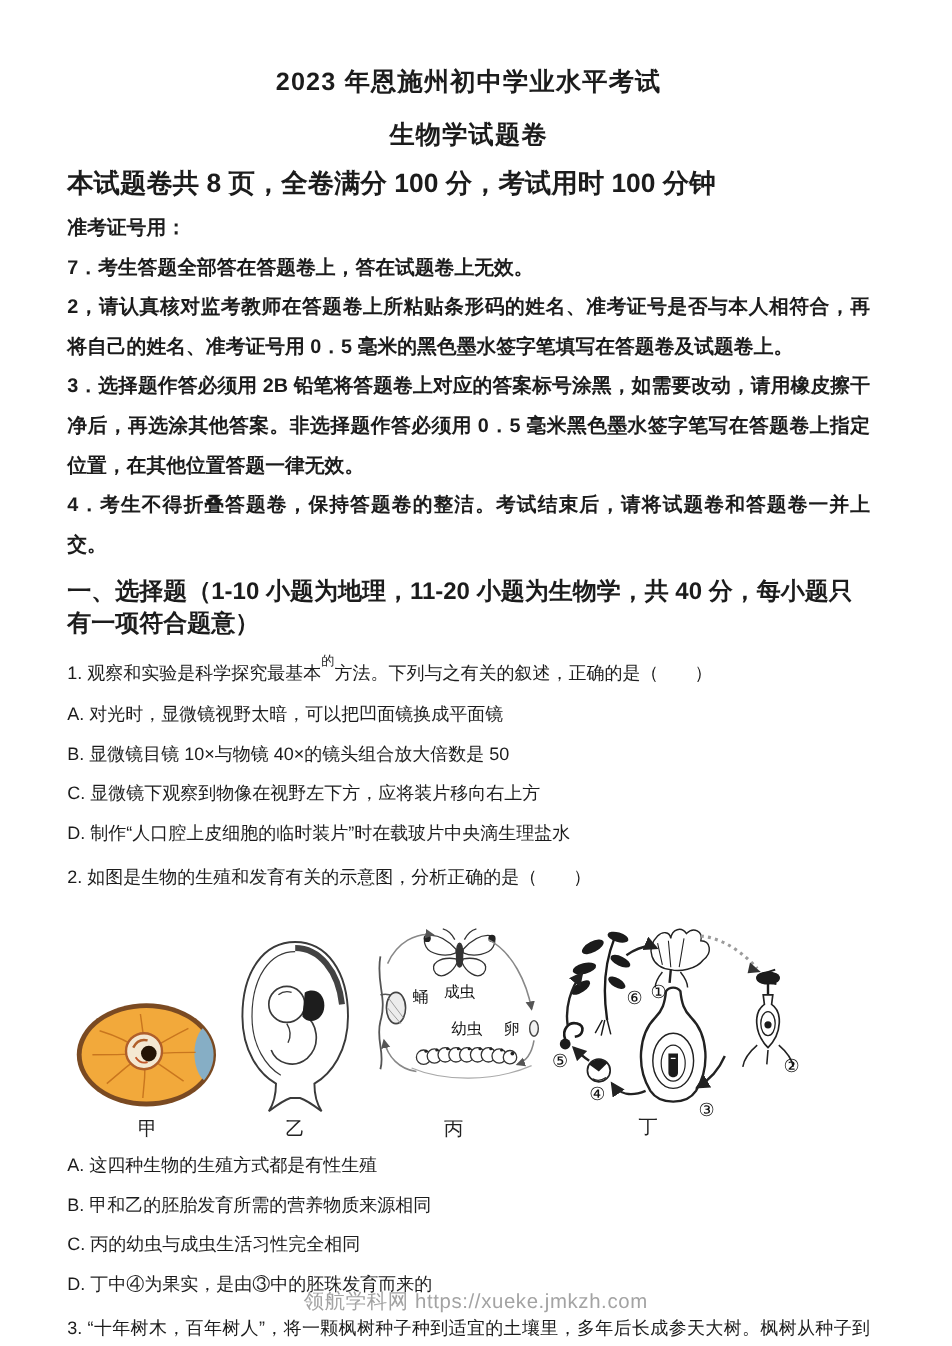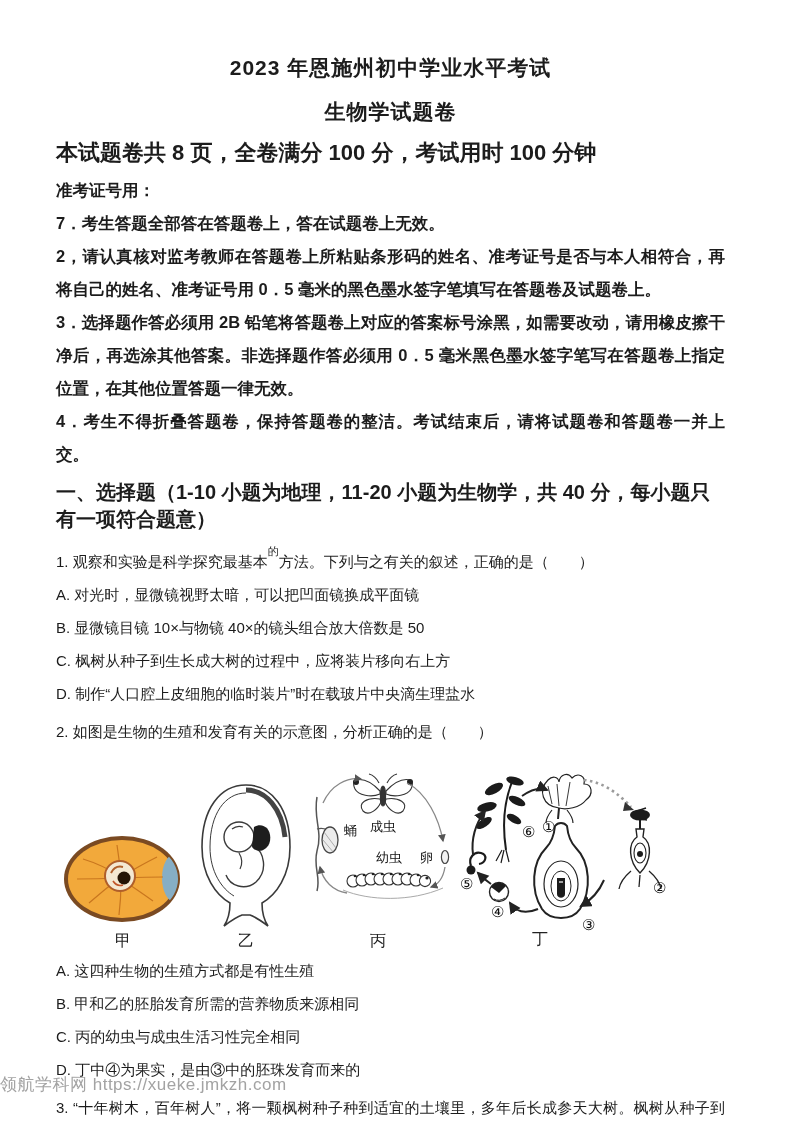--- a/index.html
+++ b/index.html
@@ -15,21 +15,21 @@
   .q-text .ins{font-size:11px;position:relative;top:-6px;}
   .opt{font-size:15px;margin:0 0 14px 0;}
   .figure-row{display:flex;align-items:flex-end;height:196px;margin:2px 0 10px 0;}
   .fig-col{display:flex;flex-direction:column;align-items:center;justify-content:flex-end;}
   .fig-label{font-size:16px;color:#222;margin-top:2px;text-align:center;}
   .col-jia{width:134px;}
   .col-yi{width:112px;}
   .col-bing{width:152px;}
   .col-ding{width:258px;align-items:flex-start;}
   svg{display:block;}
-  .watermark{position:absolute;left:0;right:0;bottom:26px;text-align:left;
+  .watermark{position:absolute;left:0;right:0;bottom:26px;text-align:center;
              font-size:17px;color:#a3a3a3;letter-spacing:0.5px;}
 </style>
 </head>
 <body>
 
 <div class="page">
 
   <h1 class="title">2023 年恩施州初中学业水平考试</h1>
   <h2 class="title subtitle">生物学试题卷</h2>
   <p class="info">本试题卷共 8 页，全卷满分 100 分，考试用时 100 分钟</p>
@@ -41,21 +41,21 @@
     <p>3．选择题作答必须用 2B 铅笔将答题卷上对应的答案标号涂黑，如需要改动，请用橡皮擦干净后，再选涂其他答案。非选择题作答必须用 0．5 毫米黑色墨水签字笔写在答题卷上指定位置，在其他位置答题一律无效。</p>
     <p>4．考生不得折叠答题卷，保持答题卷的整洁。考试结束后，请将试题卷和答题卷一并上交。</p>
   </div>
 
   <p class="section-heading">一、选择题（1-10 小题为地理，11-20 小题为生物学，共 40 分，每小题只有一项符合题意）</p>
 
   <div>
     <p class="q-text"><span>1. 观察和实验是科学探究最基本</span><sup class="ins">的</sup><span>方法。下列与之有关的叙述，正确的是（　　）</span></p>
     <p class="opt">A. 对光时，显微镜视野太暗，可以把凹面镜换成平面镜</p>
     <p class="opt">B. 显微镜目镜 10×与物镜 40×的镜头组合放大倍数是 50</p>
-    <p class="opt">C. 枫树从种子到生长成大树的过程中，应将装片移向右上方</p>
+    <p class="opt">C. 显微镜下观察到物像在视野左下方，应将装片移向右上方</p>
     <p class="opt">D. 制作“人口腔上皮细胞的临时装片”时在载玻片中央滴生理盐水</p>
   </div>
 
   <div>
     <p class="q-text">2. 如图是生物的生殖和发育有关的示意图，分析正确的是（　　）</p>
 
     <div class="figure-row">
 
       <div class="fig-col col-jia">
         <svg width="128" height="100" viewBox="0 0 128 100">

